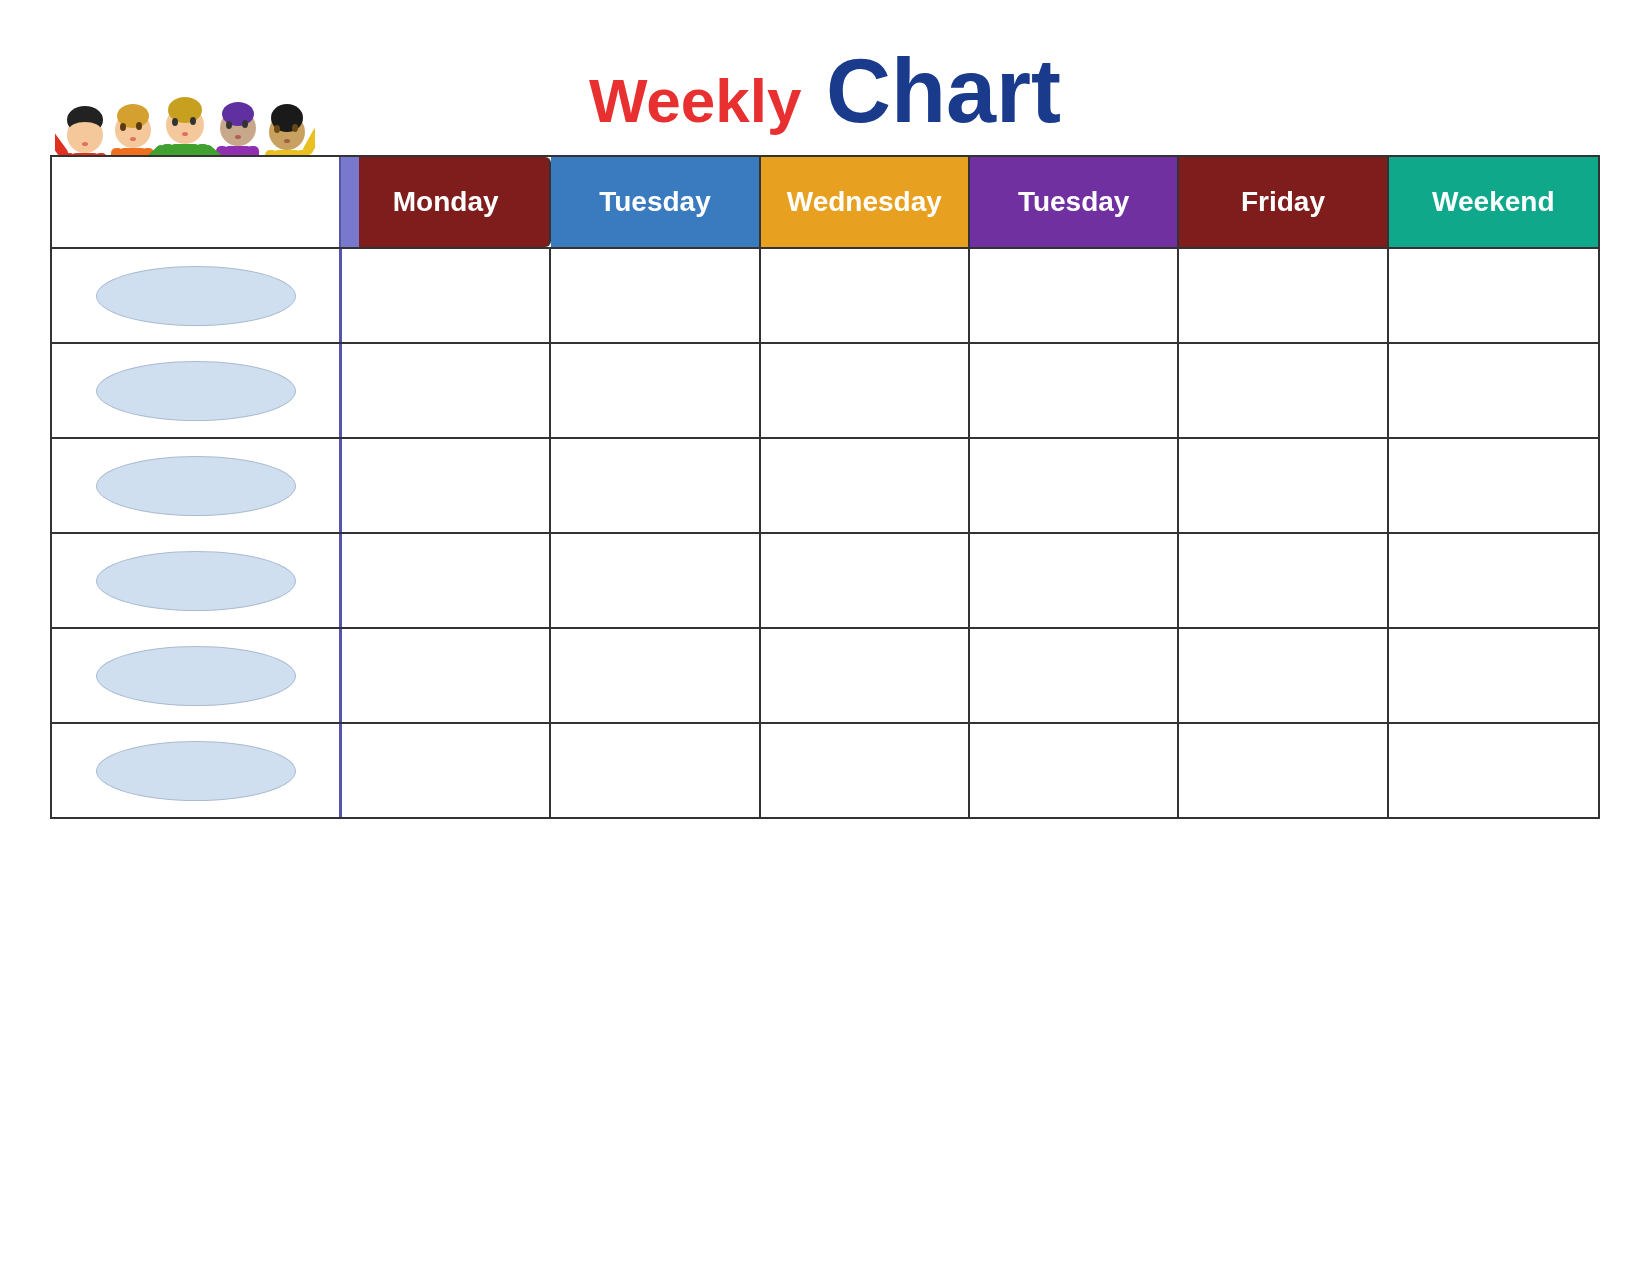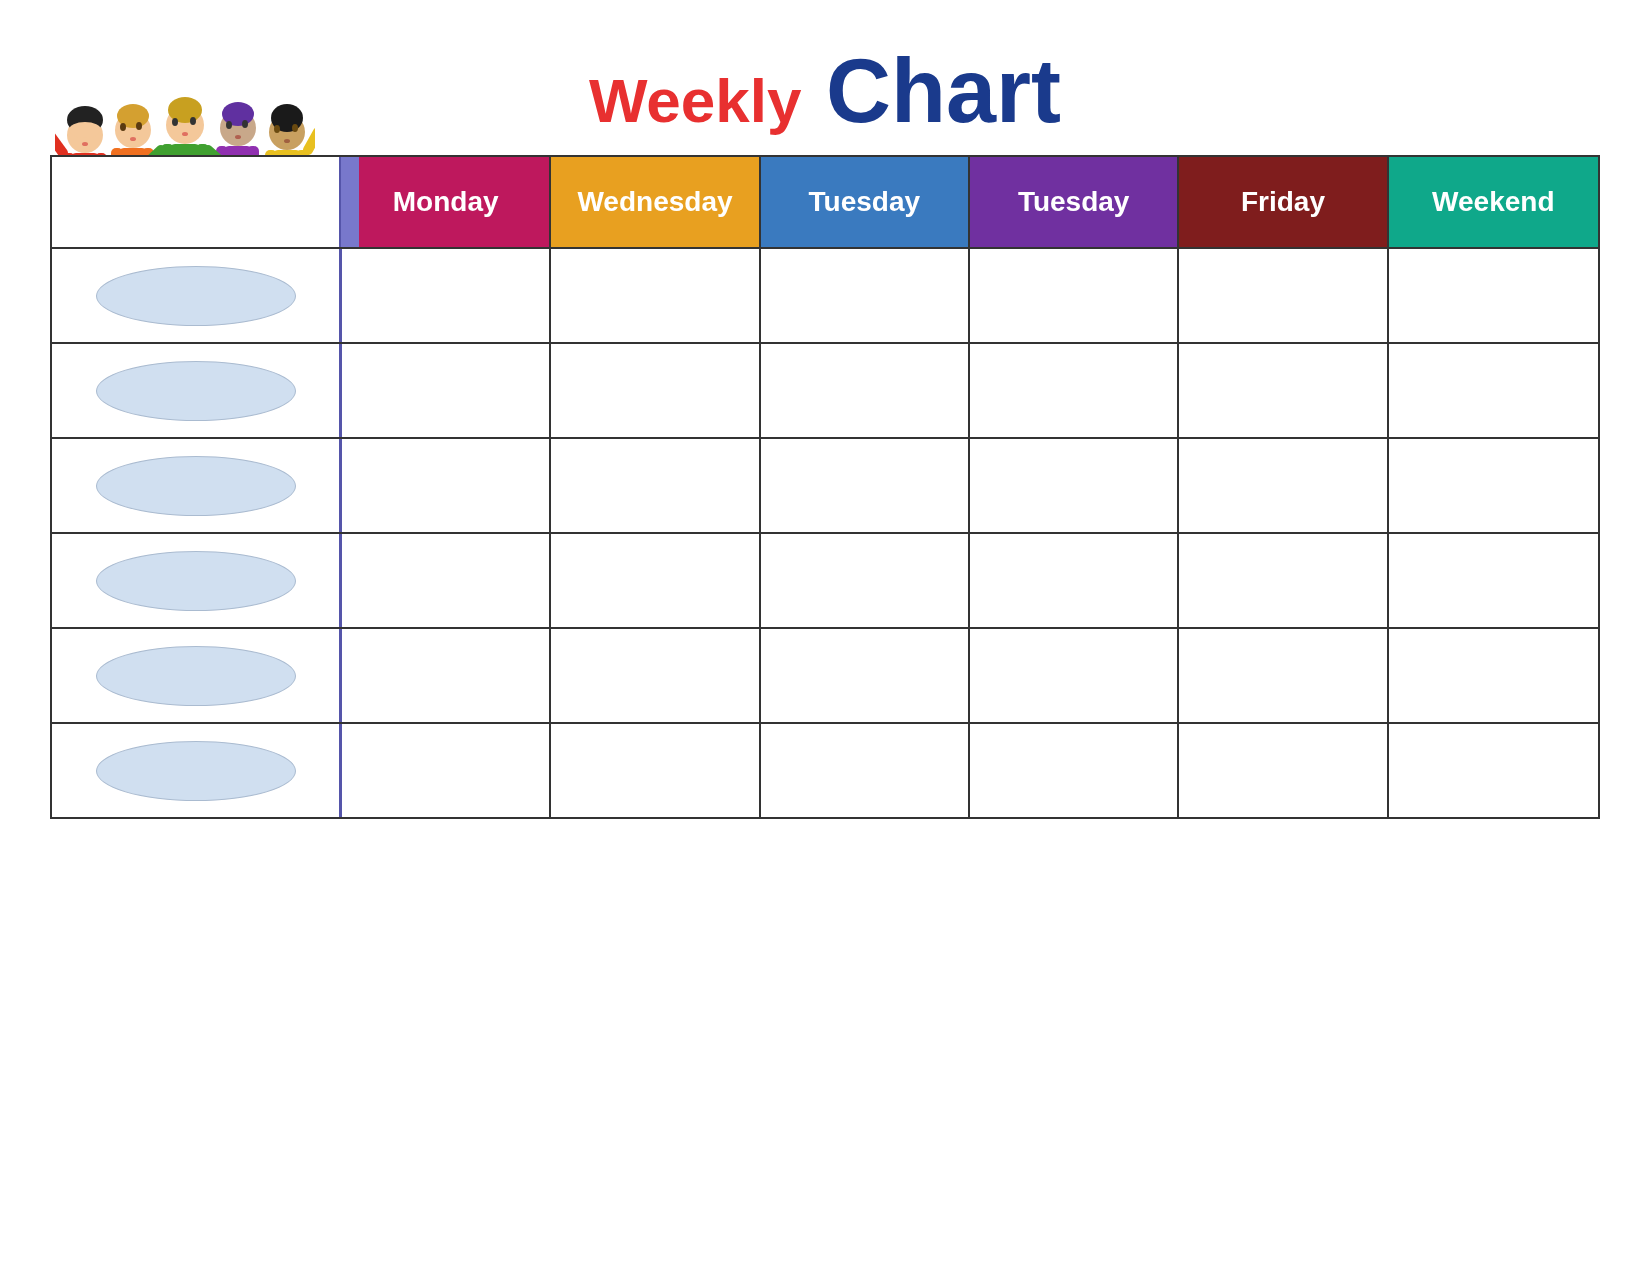--- a/index.html
+++ b/index.html
@@ -109,21 +109,21 @@
       font-size: 28px;
       font-weight: bold;
       color: white;
       border-right: 2px solid #333;
     }
 
     .day-cell:last-child {
       border-right: none;
     }
 
-    .day-monday { background: #be185d; }
+    .day-monday { background: #7f1d1d; border-radius: 6px; }
     .day-tuesday { background: #3a7abf; }
     .day-wednesday { background: #e8a020; }
     .day-thursday { background: #7030a0; }
     .day-friday { background: #7f1d1d; }
     .day-weekend { background: #0fa88a; text-align: center; }
 
     
     .chart-body {
       display: flex;
       flex-direction: column;
@@ -296,22 +296,22 @@
   <div class="activity-label">Activity</div>
 
   <div class="chart-area">
     <div class="chart-outer">
 
       <div class="chart-header">
         <div class="header-activity-cell">
           <div class="purple-divider"></div>
         </div>
         <div class="day-cell day-monday">Monday</div>
+        <div class="day-cell day-tuesday">Tuesday</div>
         <div class="day-cell day-wednesday">Wednesday</div>
-        <div class="day-cell day-tuesday">Tuesday</div>
         <div class="day-cell day-thursday">Tuesday</div>
         <div class="day-cell day-friday">Friday</div>
         <div class="day-cell day-weekend">Weekend</div>
       </div>
 
       <div class="chart-body">
 
         <div class="chart-row">
           <div class="activity-cell">
             <div class="oval"></div>

